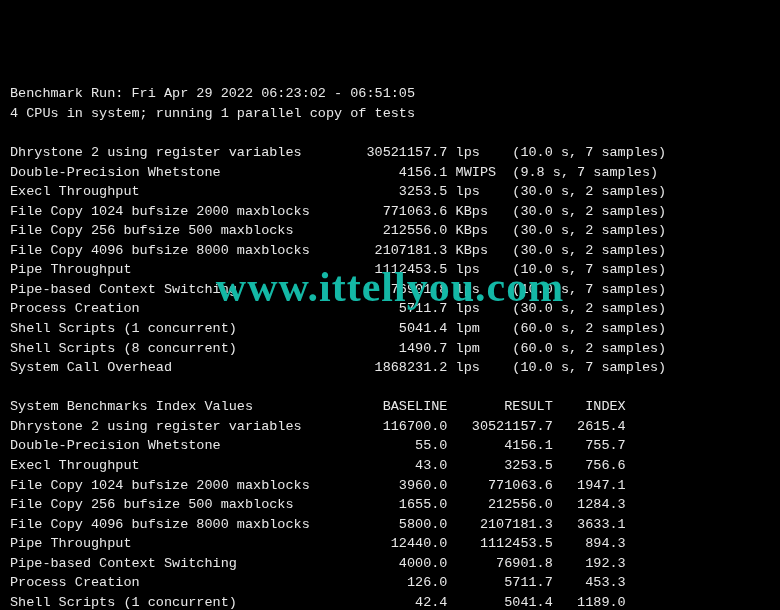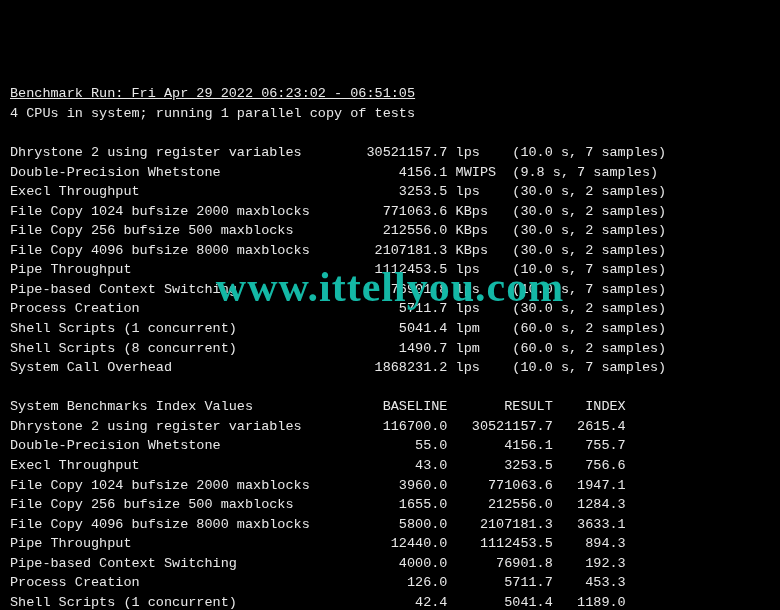--- a/index.html
+++ b/index.html
@@ -14,21 +14,20 @@
       font-family: 'Consolas', 'Courier New', monospace;
       font-size: 13.5px;
       color: #e8e8e8;
       padding: 6px 10px;
       line-height: 1.45;
       position: relative;
       white-space: pre;
       overflow: hidden;
     }
     .underline {
-      text-decoration: underline;
     }
     .watermark {
       position: absolute;
       top: 257px;
       left: 50%;
       transform: translateX(-50%);
       font-family: Georgia, serif;
       font-size: 42px;
       font-weight: bold;
       color: #14b8a6;

